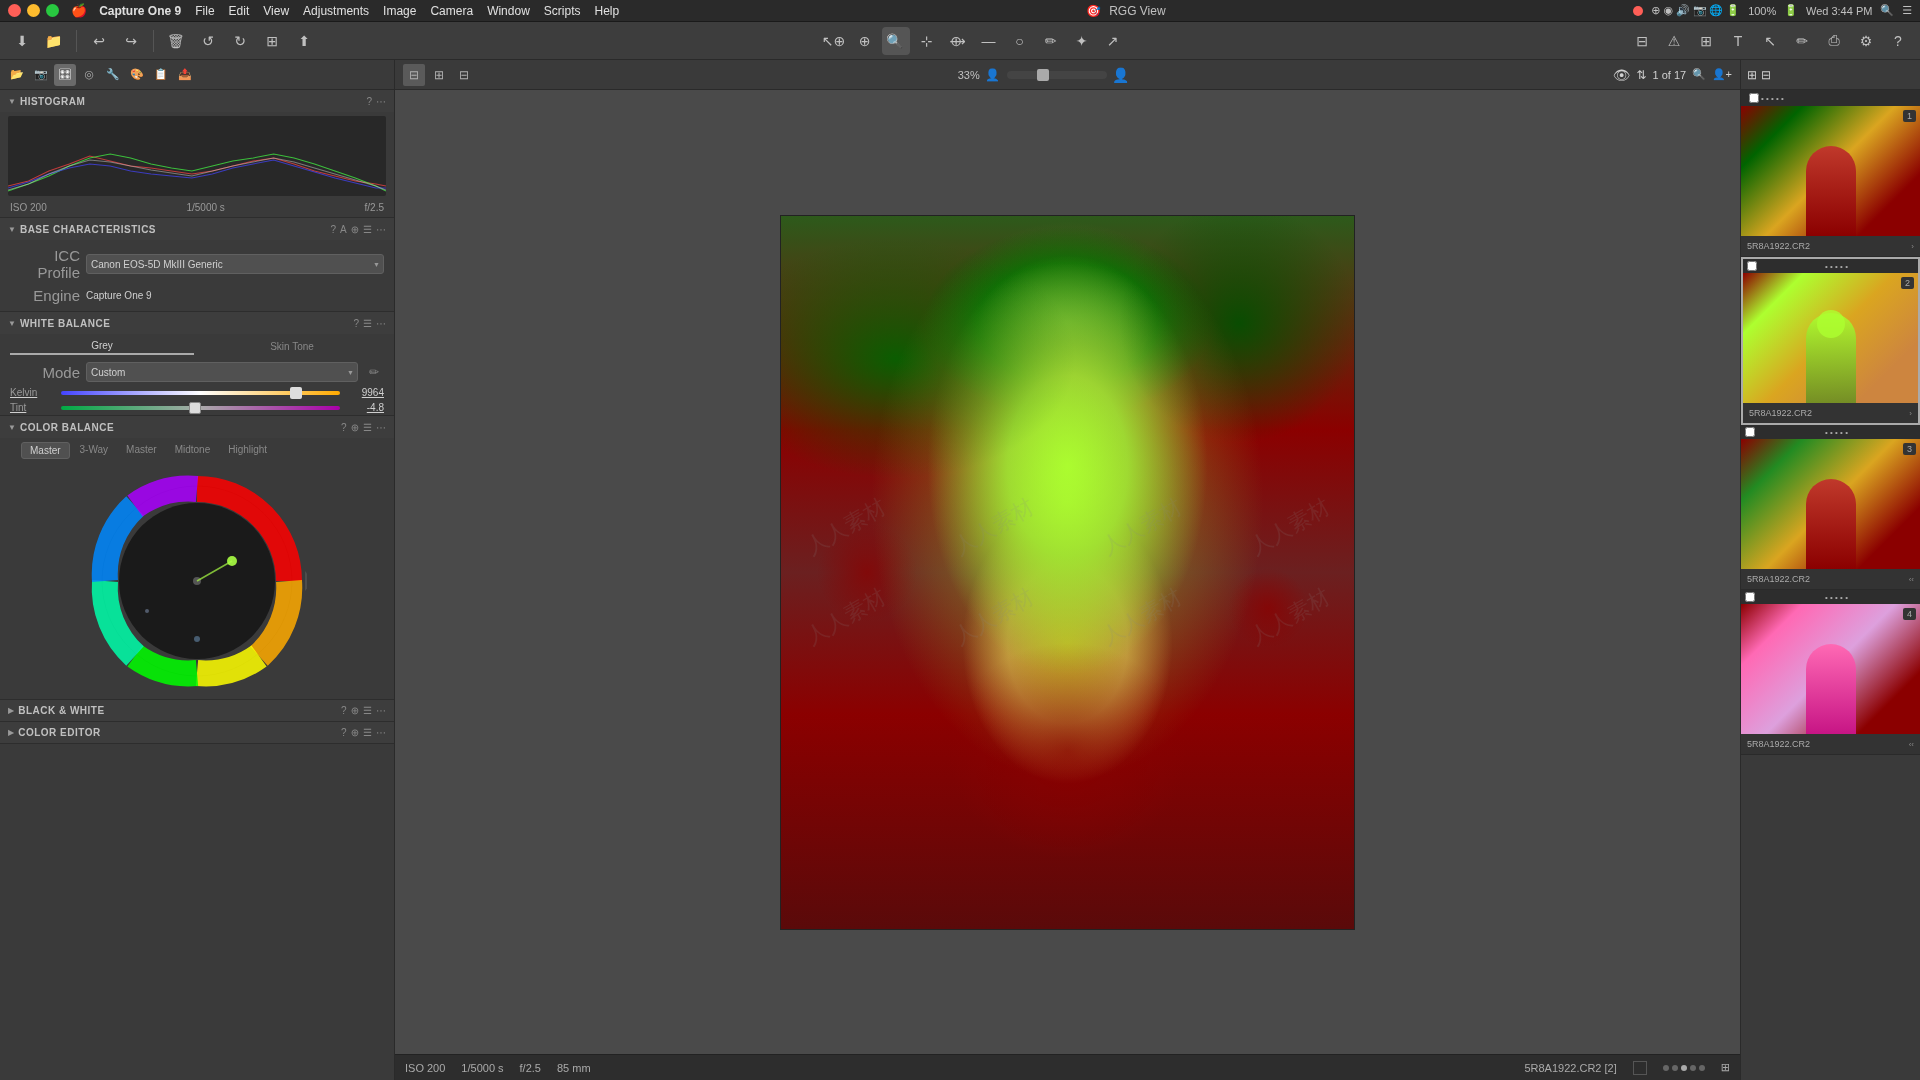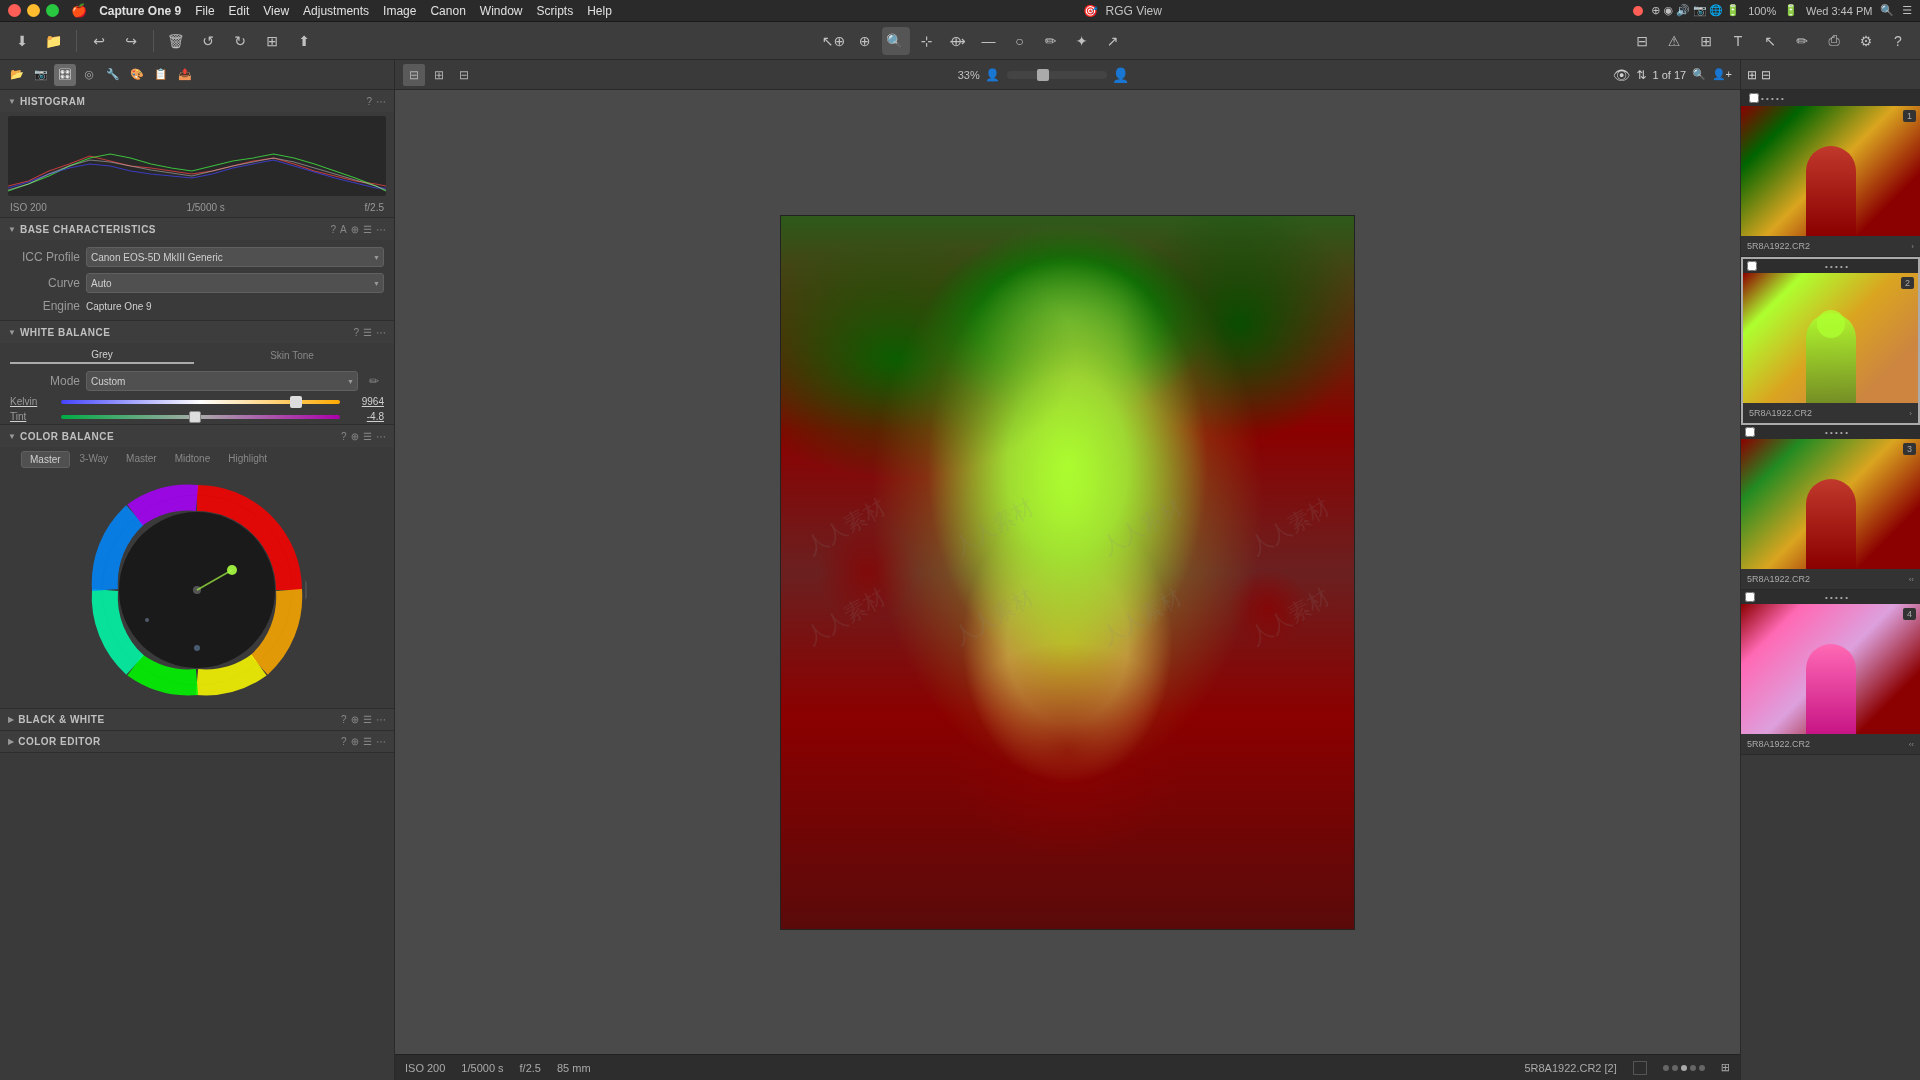--- a/index.html
+++ b/index.html
@@ -111,21 +111,21 @@
 
     
     .form-row {
       display: flex;
       align-items: center;
       padding: 3px 10px;
       gap: 6px;
     }
     .form-label {
       width: 70px;
-      font-size: 12px;
+      font-size: 15px;
       color: #999;
       text-align: right;
       flex-shrink: 0;
     }
     .form-select-wrapper {
       flex: 1;
       position: relative;
     }
     .form-select-wrapper select {
       width: 100%;
@@ -475,21 +475,21 @@
   <span class="traffic-light tl-yellow"></span>
   <span class="traffic-light tl-green"></span>
   <span style="font-size:13px; margin-left:6px;">🍎</span>
   <div class="menu-items">
     <span style="font-weight:600;">Capture One 9</span>
     <span>File</span>
     <span>Edit</span>
     <span>View</span>
     <span>Adjustments</span>
     <span>Image</span>
-    <span>Canon</span>
+    <span>Camera</span>
     <span>Window</span>
     <span>Scripts</span>
     <span>Help</span>
   </div>
   <div class="window-title">
     <span style="margin-right:4px;">🎯</span>
     <span>RGG View</span>
   </div>
   <div class="right-controls">
     <span style="width:10px;height:10px;border-radius:50%;background:#ff5f57;display:inline-block;"></span>
@@ -599,28 +599,20 @@
       <div class="panel-section-content">
         <div class="form-row">
           <div class="form-label">ICC Profile</div>
           <div class="form-select-wrapper">
             <select>
               <option>Canon EOS-5D MkIII Generic</option>
             </select>
           </div>
         </div>
         <div class="form-row">
-          <div class="form-label">Curve</div>
-          <div class="form-select-wrapper">
-            <select>
-              <option>Auto</option>
-            </select>
-          </div>
-        </div>
-        <div class="form-row">
           <div class="form-label">Engine</div>
           <div class="form-value-text">Capture One 9</div>
         </div>
       </div>
     </div>
 
     <div class="panel-section">
       <div class="panel-header">
         <span class="triangle">▼</span>
         <span class="title">WHITE BALANCE</span>

